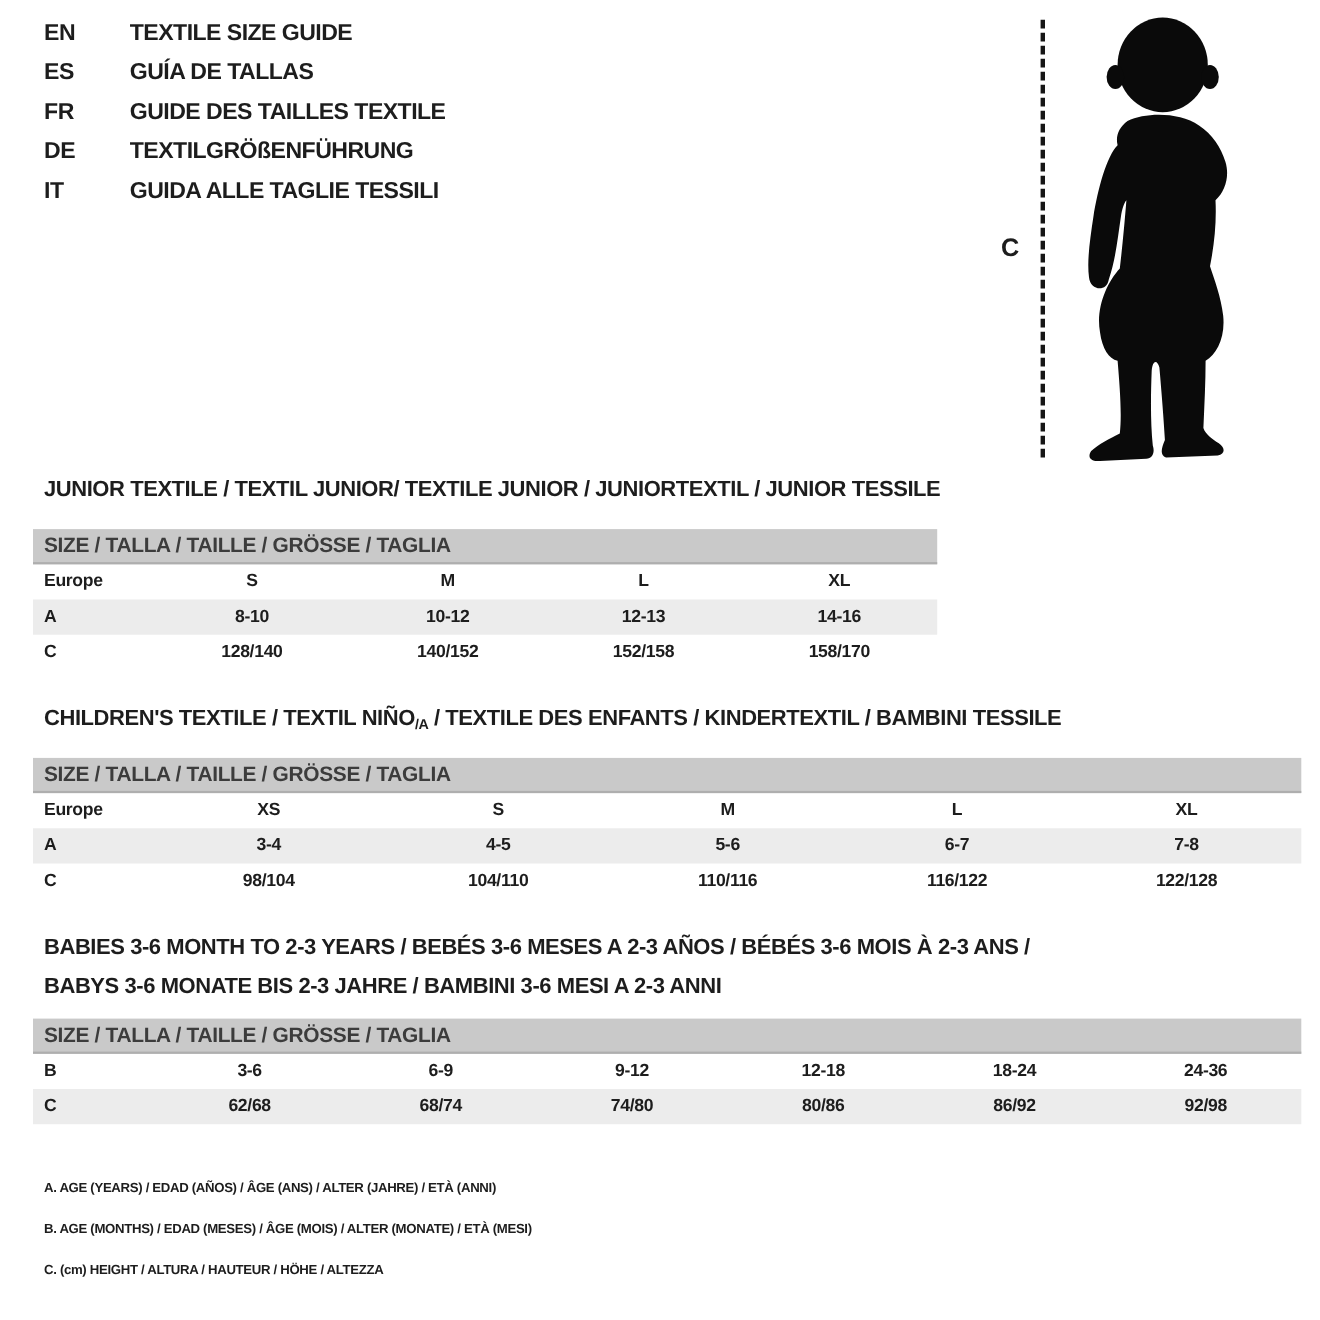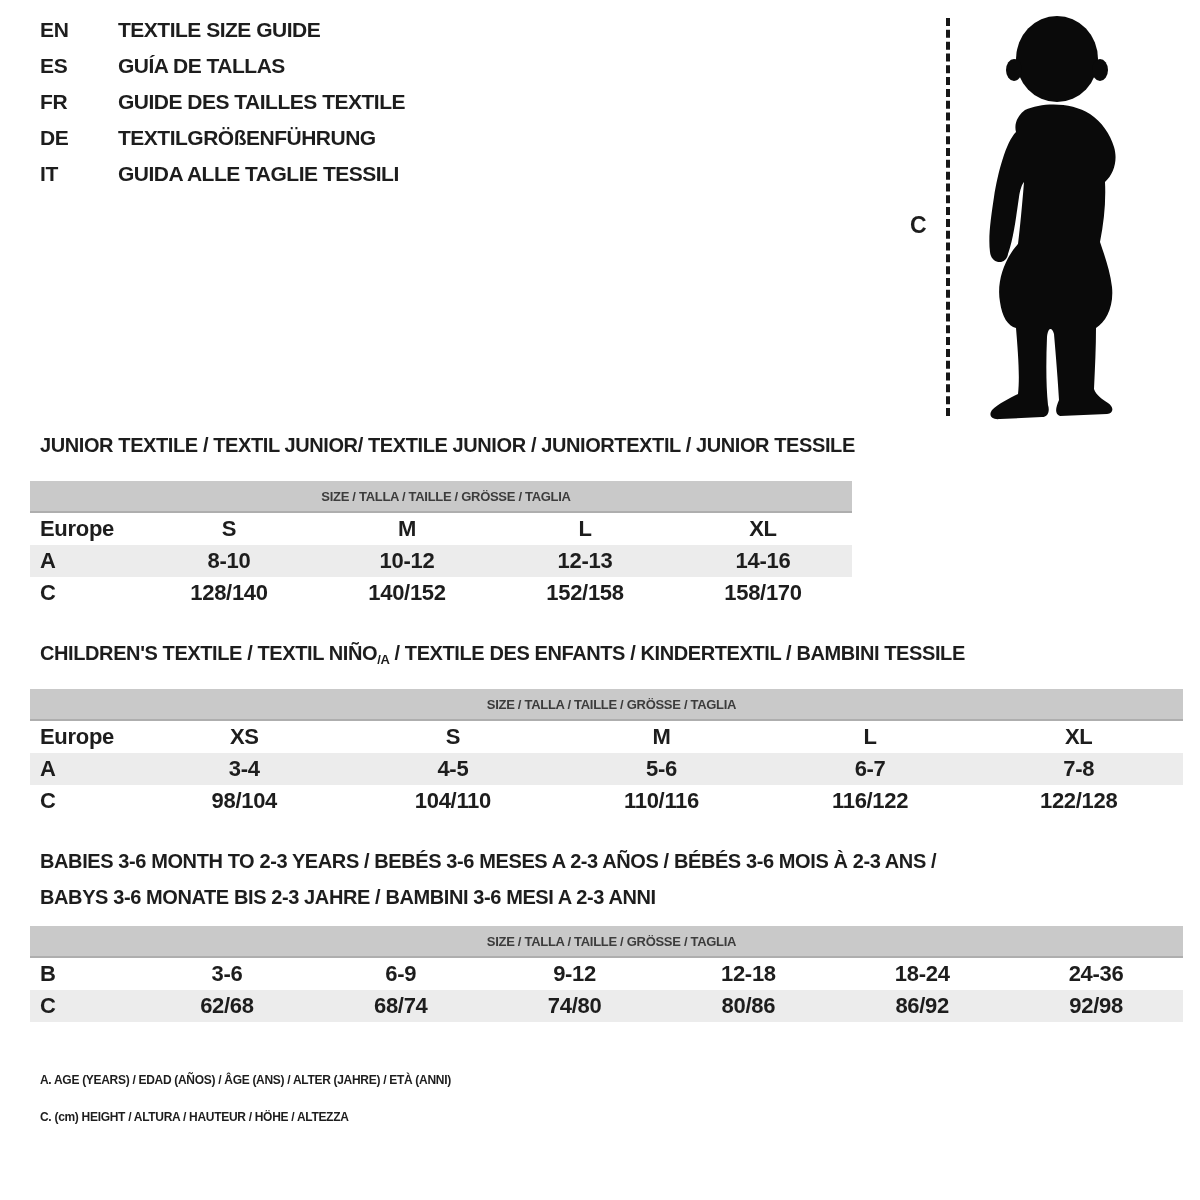--- a/index.html
+++ b/index.html
@@ -18,22 +18,22 @@
   .measure-label { left:910px; top:212px; font-size:23px; font-weight:700; }
   .silhouette { left:962px; top:12px; }
 
   
   .section-title { font-size:20px; font-weight:700; letter-spacing:-0.4px; white-space:nowrap; }
   .sub { font-size:13px; vertical-align:-4px; }
 
   
   .stable { background:#ffffff; }
   .thead { height:32px; line-height:31px; background:#c9c9c9; border-bottom:2px solid #aeaeae;
-           color:#3c3c3c; font-size:13px; font-weight:700; padding-left:10px; letter-spacing:-0.3px;text-align:center; }
-  .trow { display:flex; height:32px; line-height:32px; font-size:22px; font-weight:700; letter-spacing:-0.3px; }
+           color:#3c3c3c; font-size:19px; font-weight:700; padding-left:10px; letter-spacing:-0.3px; }
+  .trow { display:flex; height:32px; line-height:32px; font-size:16px; font-weight:700; letter-spacing:-0.3px; }
   .trow.shaded { background:#ececec; }
   .cell { overflow:hidden; }
   .cell.label { width:110px; padding-left:10px; text-align:left; }
   .cell.val { flex:1; text-align:center; }
 
   .junior-title   { left:40px; top:434px; }
   .junior-table   { left:30px; top:481px; width:822px; }
   .children-title { left:40px; top:642px; }
   .children-table { left:30px; top:689px; width:1153px; }
   .babies-title   { left:40px; top:843px; line-height:36px; }
@@ -185,14 +185,15 @@
     <div class="cell val">68/74</div>
     <div class="cell val">74/80</div>
     <div class="cell val">80/86</div>
     <div class="cell val">86/92</div>
     <div class="cell val">92/98</div>
   </div>
 </div>
 
 <div class="abs footnotes">
   <div class="footnote">A. AGE (YEARS) / EDAD (AÑOS) / ÂGE (ANS) / ALTER (JAHRE) / ETÀ (ANNI)</div>
+  <div class="footnote">B. AGE (MONTHS) / EDAD (MESES) / ÂGE (MOIS) / ALTER (MONATE) / ETÀ (MESI)</div>
   <div class="footnote">C. (cm) HEIGHT / ALTURA / HAUTEUR / HÖHE / ALTEZZA</div>
 </div>
 
 </body></html>

